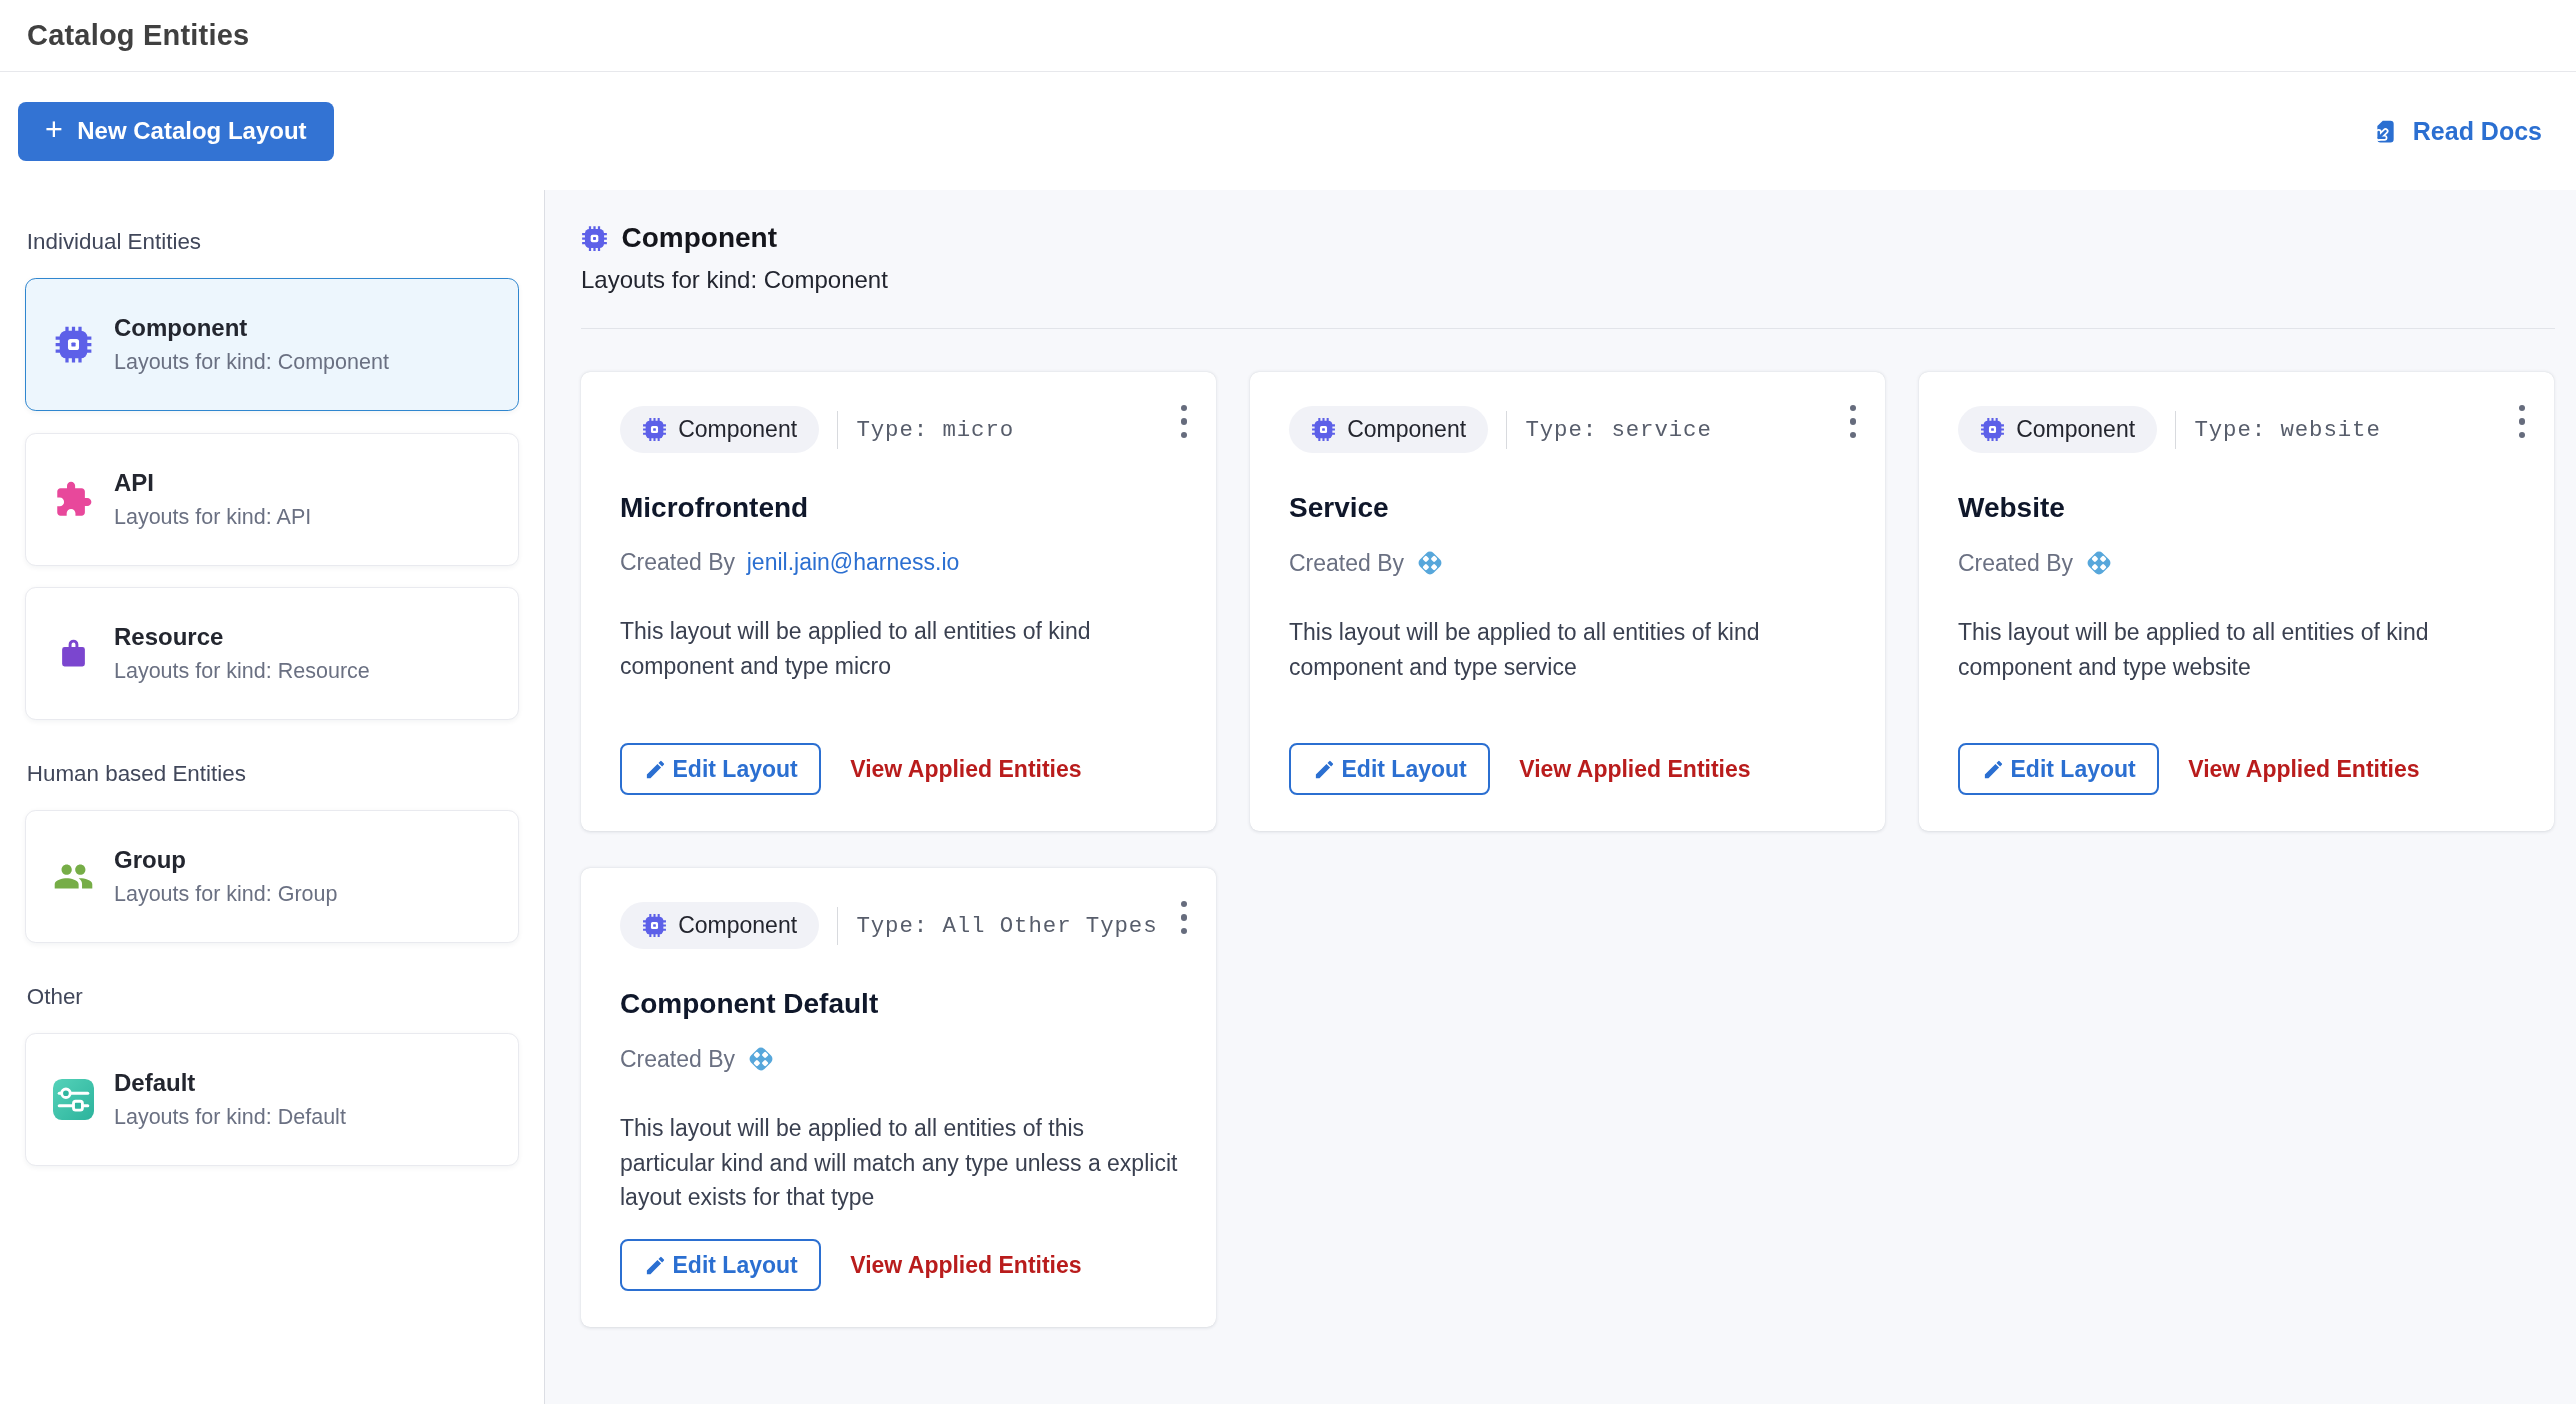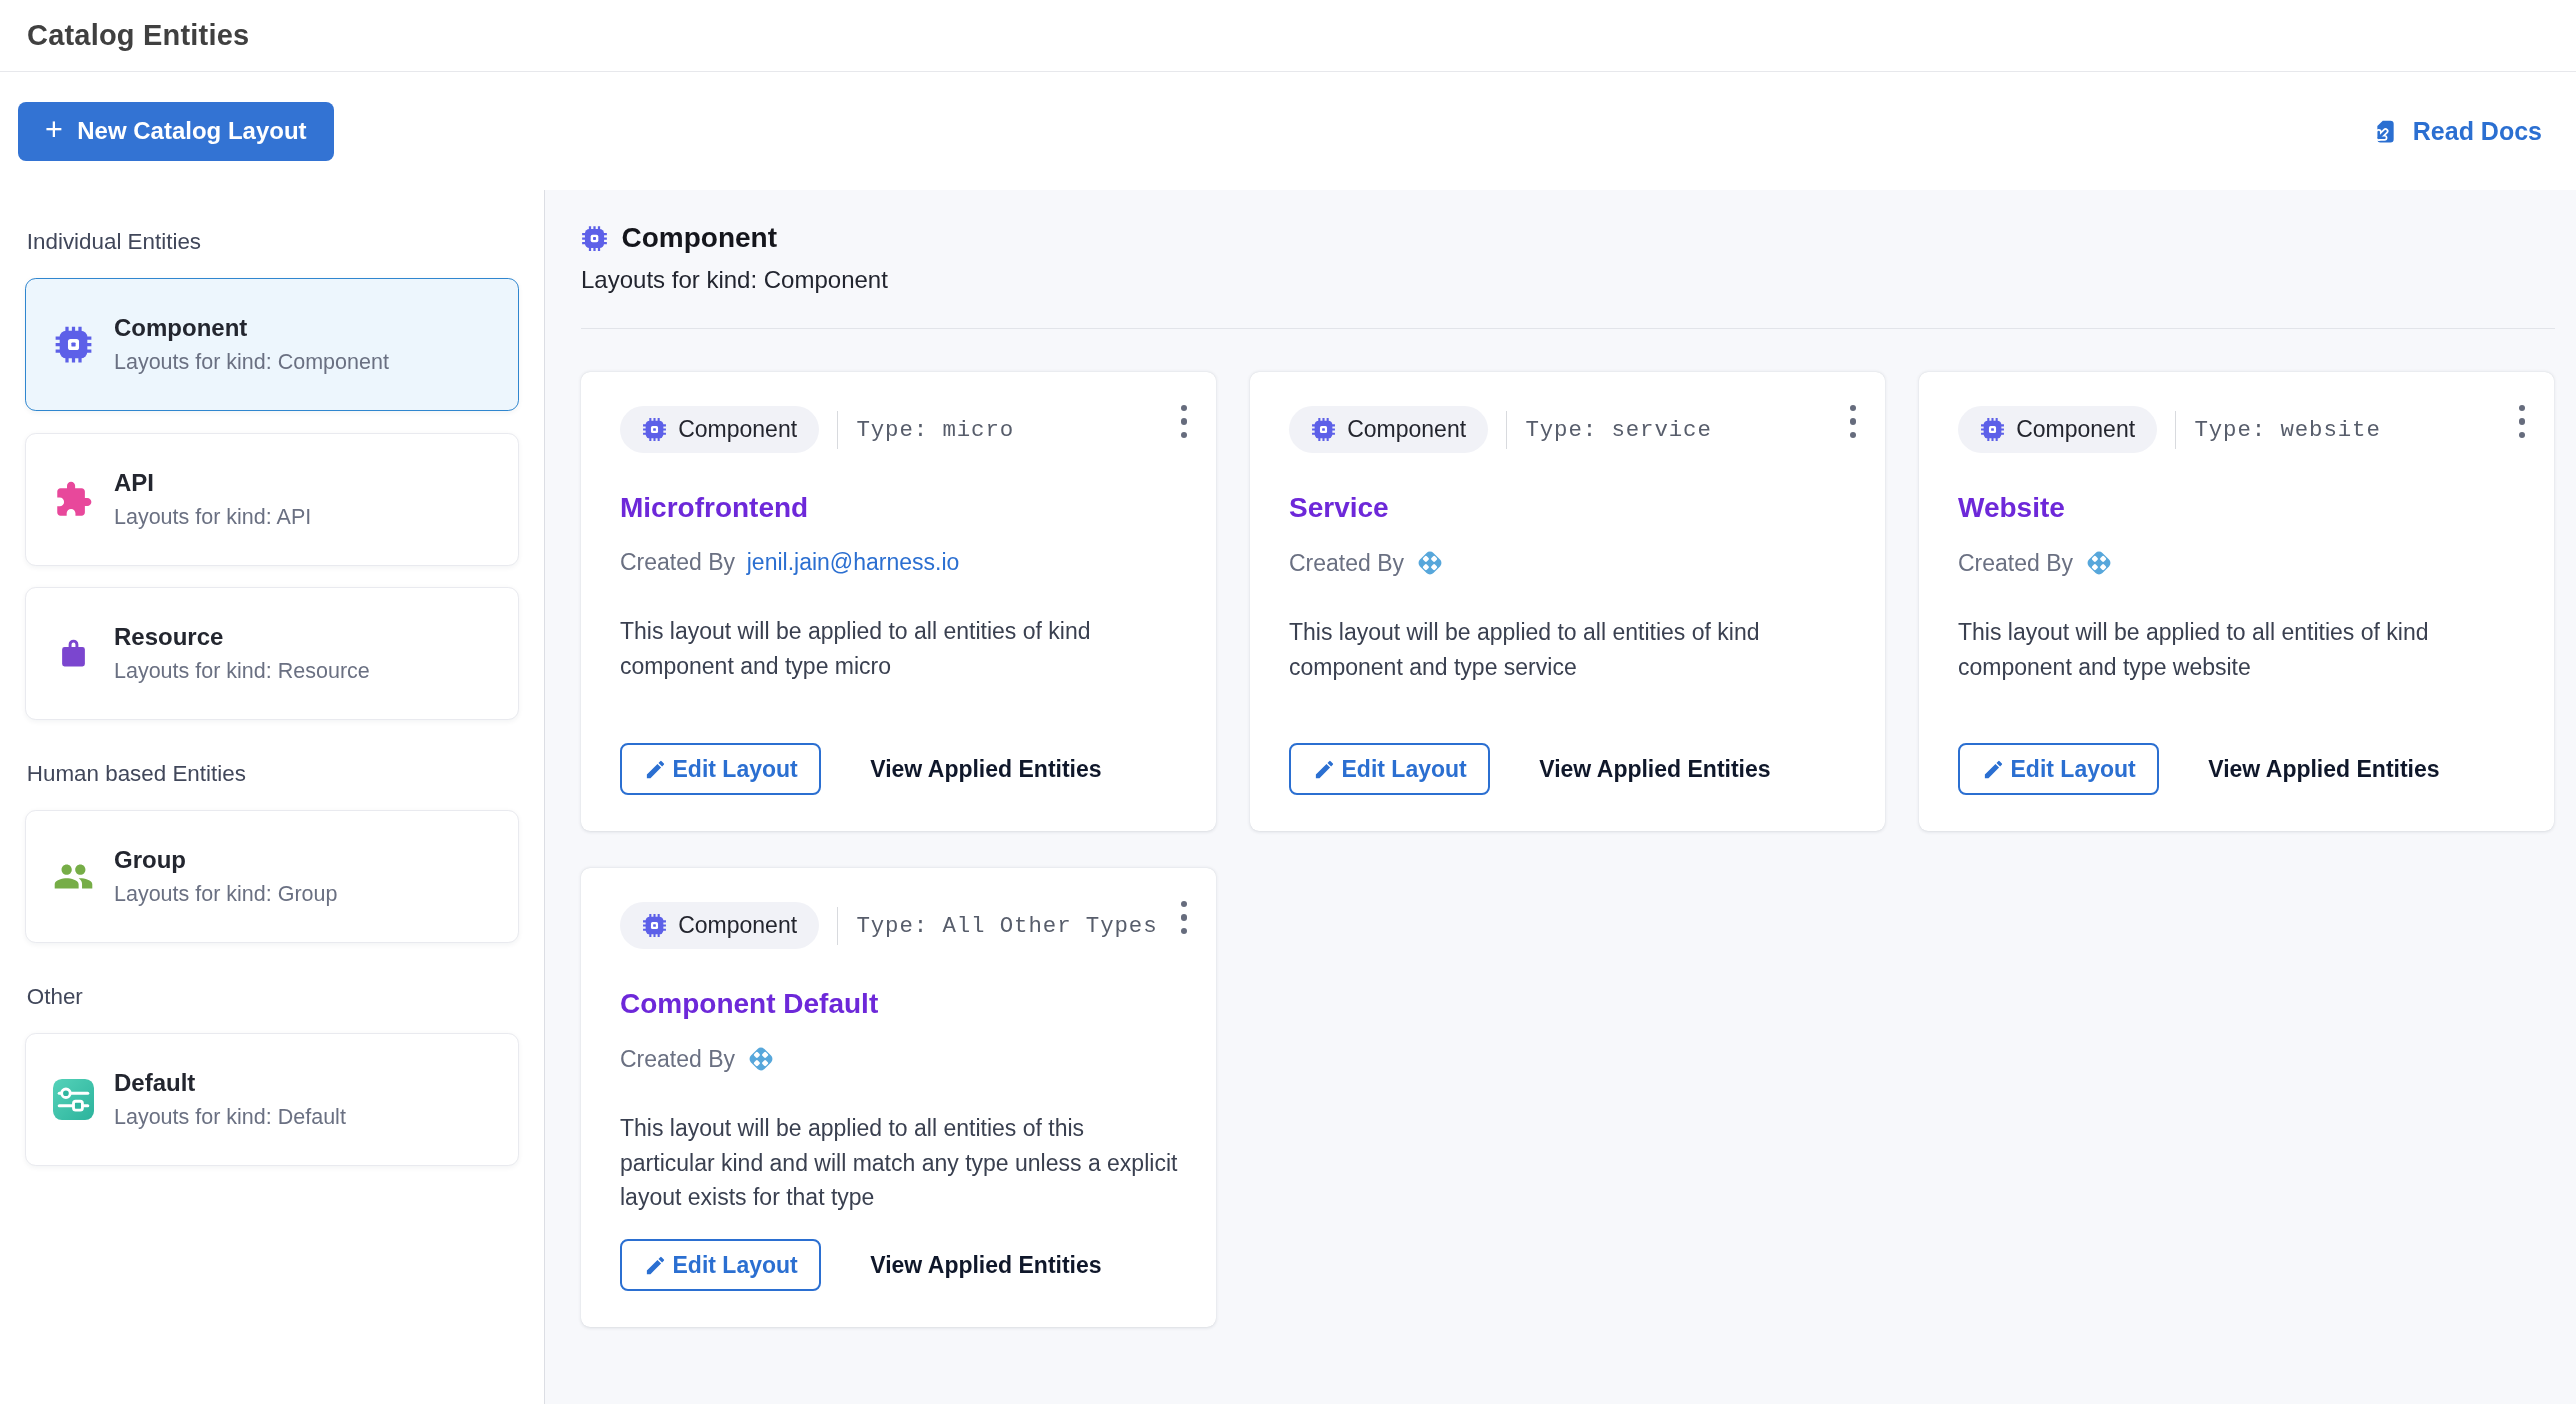--- a/index.html
+++ b/index.html
@@ -34,28 +34,28 @@
   .main-sub { font-size:24px; color:#22252f; margin-top:11.7px; }
   .h-divider { height:1.8px; background:#e2e4e9; margin-top:34px; }
   .cards { margin-top:43px; display:grid; grid-template-columns:repeat(3,635px); gap:37px 34px; }
   .card { position:relative; width:635px; height:459px; background:#fff; border-radius:9px; box-shadow:0 0.9px 3.6px rgba(20,30,50,.12),0 0 0.9px rgba(20,30,50,.10); padding:34px 36px 36px 39px; display:flex; flex-direction:column; }
   .card-top { display:flex; align-items:center; }
   .badge { display:flex; align-items:center; gap:11.7px; background:#f1f2f7; border-radius:896px; padding:10px 21.5px; font-size:23px; font-weight:500; color:#23252e; }
   .vdiv { width:1.8px; height:38px; background:#d8dade; margin-left:18px; flex:none; }
   .type-text { font-family:"Liberation Mono","DejaVu Sans Mono",monospace; font-size:22.4px; color:#575d6b; margin-left:18px; letter-spacing:0.9px; white-space:nowrap; }
   .kebab { position:absolute; top:21.5px; right:18px; display:flex; flex-direction:column; gap:7.2px; background:none; border:none; padding:10.8px; cursor:pointer; }
   .kebab i { width:6.3px; height:6.3px; border-radius:50%; background:#666c7d; display:block; }
-  .card-title { font-size:28px; font-weight:800; color:#6d28d9; margin-top:39px; }
+  .card-title { font-size:28px; font-weight:800; color:#0f172a; margin-top:39px; }
   .created { display:flex; align-items:center; gap:11.7px; font-size:23px; color:#6a7082; margin-top:25px; }
   .created a { color:#2b6fd1; text-decoration:none; cursor:pointer; }
   .created .logo { display:flex; align-items:center; }
   .desc { font-size:23px; line-height:1.5; color:#3a4050; margin-top:38px; max-width:561px; }
   .card-footer { margin-top:auto; display:flex; align-items:center; gap:29px; }
   .btn-outline { display:flex; align-items:center; gap:6px; height:52px; padding:0 21.5px; background:#fff; border:2.2px solid #2b6fd1; border-radius:8px; color:#2b6fd1; font-family:inherit; font-size:23px; font-weight:700; cursor:pointer; }
-  .view-link { color:#0f172a; font-size:23px; font-weight:700; text-decoration:none; cursor:pointer;margin-left:20px; }
+  .view-link { color:#b91c1c; font-size:23px; font-weight:700; text-decoration:none; cursor:pointer; }
   svg { display:block; }
 </style>
 </head>
 <body>
 
 <div class="header">
   <span class="page-title">Catalog Entities</span>
 </div>
 
 <div class="toolbar">

